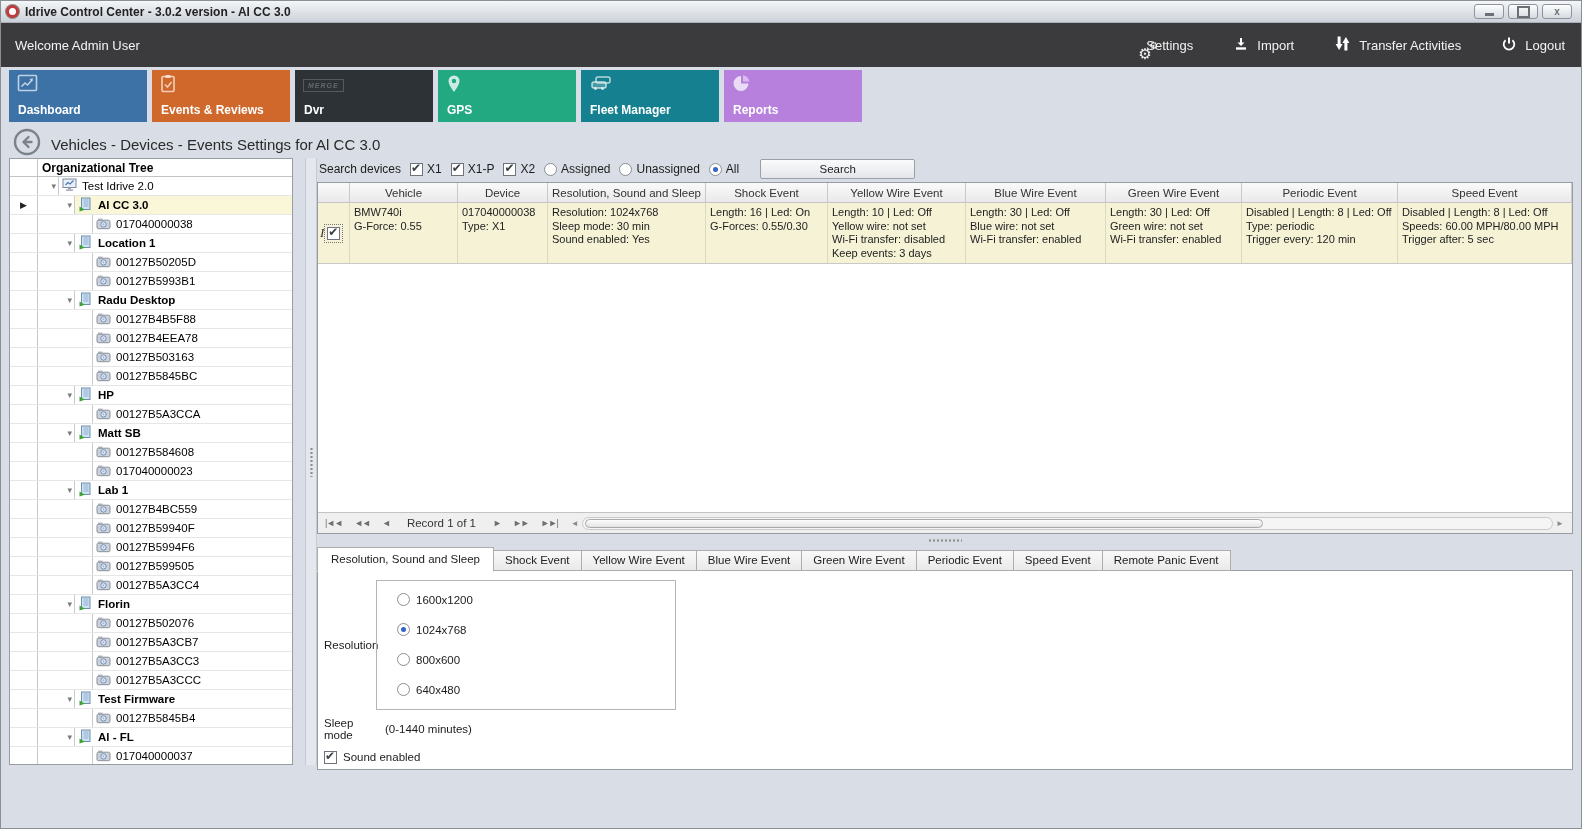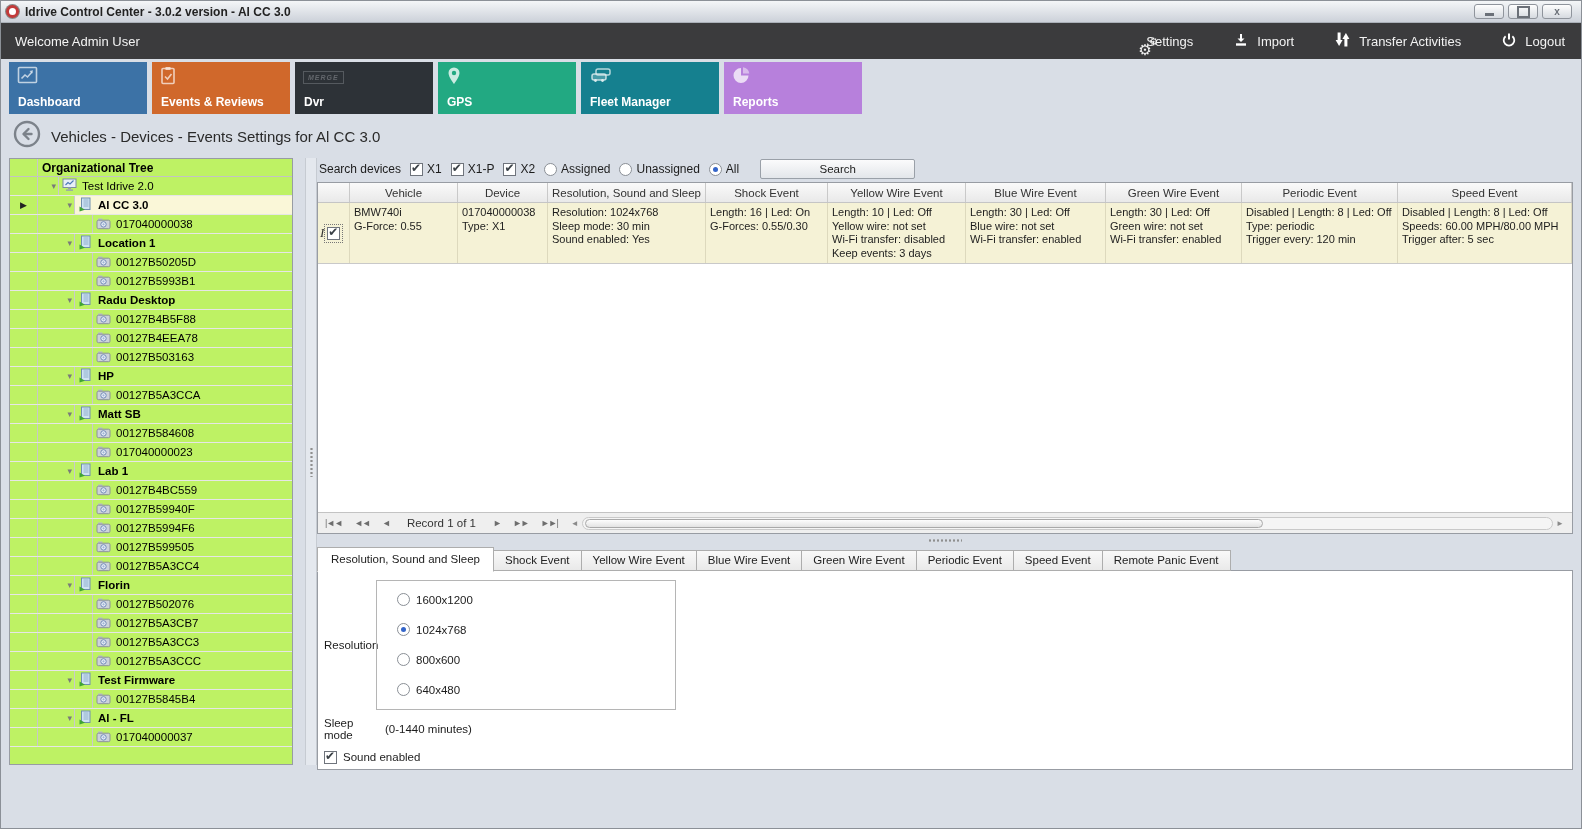--- a/index.html
+++ b/index.html
@@ -10,21 +10,21 @@
   .titlebar { height:22px; display:flex; align-items:center; background:linear-gradient(#f4f6f8,#ccd1d9); border-bottom:1px solid #aab0b8; padding:0 5px; }
   .appicon { width:13px; height:13px; border-radius:50%; border:3px solid #c23a3a; background:#fff; box-shadow:0 0 0 1px #888; }
   .title { font-weight:bold; font-size:12px; color:#222; margin-left:6px; }
   .winbtns { margin-left:auto; display:flex; gap:4px; padding-right:4px; }
   .winbtn { width:30px; height:15px; border:1px solid #8f949c; border-radius:3px; background:linear-gradient(#fefefe,#d6dae0); display:flex; align-items:center; justify-content:center; font-size:9px; font-weight:bold; color:#555; cursor:pointer; }
   .glyph-min::before { content:""; display:block; width:9px; height:3px; background:#6b7078; margin-top:6px; }
   .glyph-max::before { content:""; display:block; width:9px; height:8px; border:2px solid #6b7078; }
   .glyph-close::before { content:"x"; font-size:10px; font-weight:bold; color:#6b7078; line-height:9px; }
 
   
-  .darkbar { height:36px; background:#3b3b3d; display:flex; align-items:center; color:#fff; padding:0 16px 0 14px; }
+  .darkbar { height:44px; background:#3b3b3d; display:flex; align-items:center; color:#fff; padding:0 16px 0 14px; }
   .welcome { font-size:13px; color:#f4f4f4; }
   .actions { margin-left:auto; display:flex; gap:40px; align-items:center; }
   .action { display:flex; align-items:center; gap:8px; font-size:13px; color:#f2f2f2; cursor:pointer; }
   .gear-wrap { position:relative; width:22px; height:18px; }
   .gear-wrap .g1 { position:absolute; left:0; top:1px; font-size:15px; line-height:15px; }
   .gear-wrap .g2 { position:absolute; left:11px; top:-4px; font-size:10px; line-height:10px; }
 
   
   .tiles { display:flex; gap:5px; padding:3px 0 0 8px; height:57px; }
   .tile { width:138px; height:52px; position:relative; cursor:pointer; }
@@ -33,21 +33,21 @@
   .merge-box { display:inline-block; border:1px solid #5d6166; color:#6d7176; font-size:7px; font-style:italic; font-weight:bold; padding:2px 4px; letter-spacing:1px; }
 
   
   .breadcrumb { height:40px; display:flex; align-items:center; padding-left:12px; gap:10px; }
   .bctitle { font-size:15px; color:#2a2a2a; }
 
   
   .content { position:absolute; top:154px; left:0; right:0; bottom:50px; }
 
   
-  .treepanel { position:absolute; left:8px; top:3px; width:284px; bottom:13px; background:#bef264; border:1px solid #989ca3; overflow:hidden; }
+  .treepanel { position:absolute; left:8px; top:3px; width:284px; bottom:13px; background:#ffffff; border:1px solid #989ca3; overflow:hidden; }
   .tree-header { height:18px; display:flex; border-bottom:1px solid #c3c3c3; }
   .tree-gutter { width:28px; border-right:1px solid #c8c8c8; flex:none; display:flex; align-items:center; justify-content:center; }
   .tree-header .thlabel { font-weight:bold; font-size:12px; color:#000; padding-left:4px; display:flex; align-items:center; }
   .trow { height:19px; display:flex; align-items:stretch; border-bottom:1px solid #e6e6e6; cursor:pointer; }
   .trow .tspacer { flex:none; display:flex; align-items:center; justify-content:flex-end; padding-right:2px; }
   .trow .arrow { color:#7a7a7a; font-size:9px; }
   .trow .labelcell { flex:1; border-left:1px solid #cacaca; display:flex; align-items:center; gap:5px; padding-left:3px; font-size:11.5px; color:#000; overflow:hidden; white-space:nowrap; }
   .trow.group .labelcell { font-weight:bold; }
   .trow.selected .labelcell { background:#faf7d8; }
   .rowptr { font-size:9px; color:#222; }
@@ -351,20 +351,33 @@
             <span class="tree-gutter"></span>
             <span class="tspacer" style="width: 54px;"></span>
             <span class="labelcell">
               <span><svg width="15" height="13" viewBox="0 0 15 13">
                   <rect x="2" y="1.5" width="4.5" height="2.5" fill="#b7bdc5"></rect>
                   <rect x="1" y="3.2" width="13" height="8.5" rx="1.5" fill="#ccd2da" stroke="#8a9099"></rect>
                   <circle cx="7.5" cy="7.4" r="2.7" fill="#eef3f8" stroke="#6f88b8"></circle>
                   <circle cx="7.5" cy="7.4" r="1.1" fill="#9db4d6"></circle>
                 </svg></span>
               <span>00127B503163</span>
+            </span>
+          </div>
+          <div class="trow device">
+            <span class="tree-gutter"></span>
+            <span class="tspacer" style="width: 54px;"></span>
+            <span class="labelcell">
+              <span><svg width="15" height="13" viewBox="0 0 15 13">
+                  <rect x="2" y="1.5" width="4.5" height="2.5" fill="#b7bdc5"></rect>
+                  <rect x="1" y="3.2" width="13" height="8.5" rx="1.5" fill="#ccd2da" stroke="#8a9099"></rect>
+                  <circle cx="7.5" cy="7.4" r="2.7" fill="#eef3f8" stroke="#6f88b8"></circle>
+                  <circle cx="7.5" cy="7.4" r="1.1" fill="#9db4d6"></circle>
+                </svg></span>
+              <span>00127B5845BC</span>
             </span>
           </div>
           <div class="trow group">
             <span class="tree-gutter"></span>
             <span class="tspacer" style="width: 36px;">
               <span class="arrow">▾</span>
             </span>
             <span class="labelcell">
               <span><svg width="15" height="15" viewBox="0 0 15 15">
                   <rect x="3.5" y="1" width="8.5" height="11.5" fill="#cfe2f3" stroke="#6f8fae"></rect>

